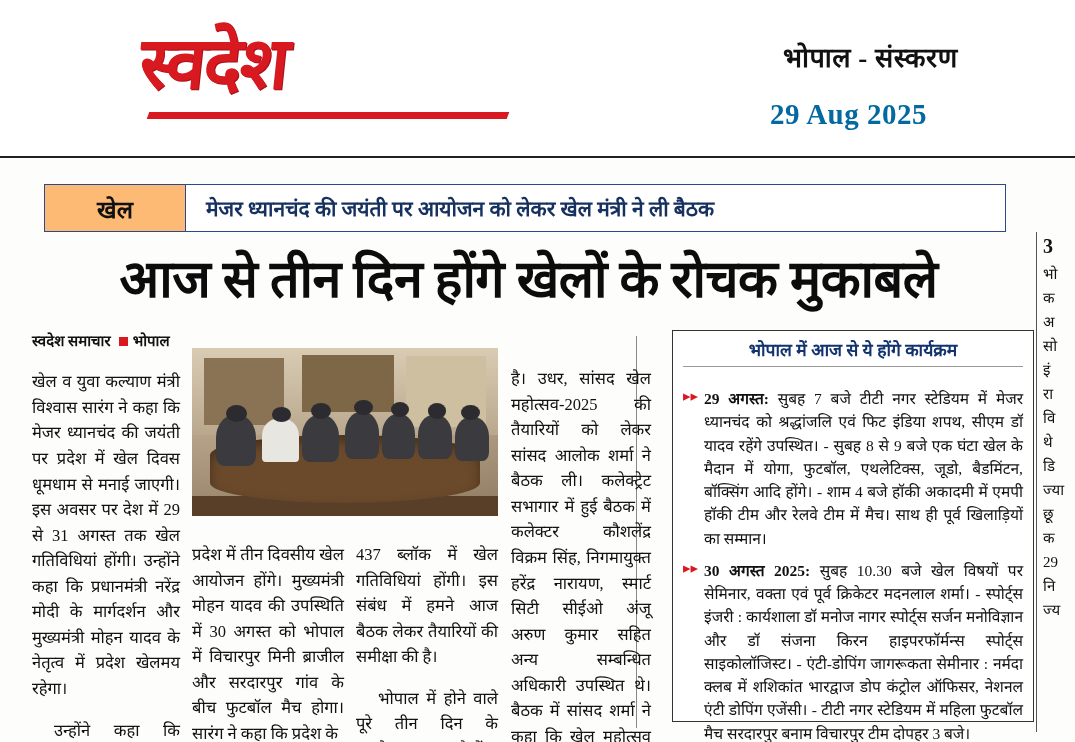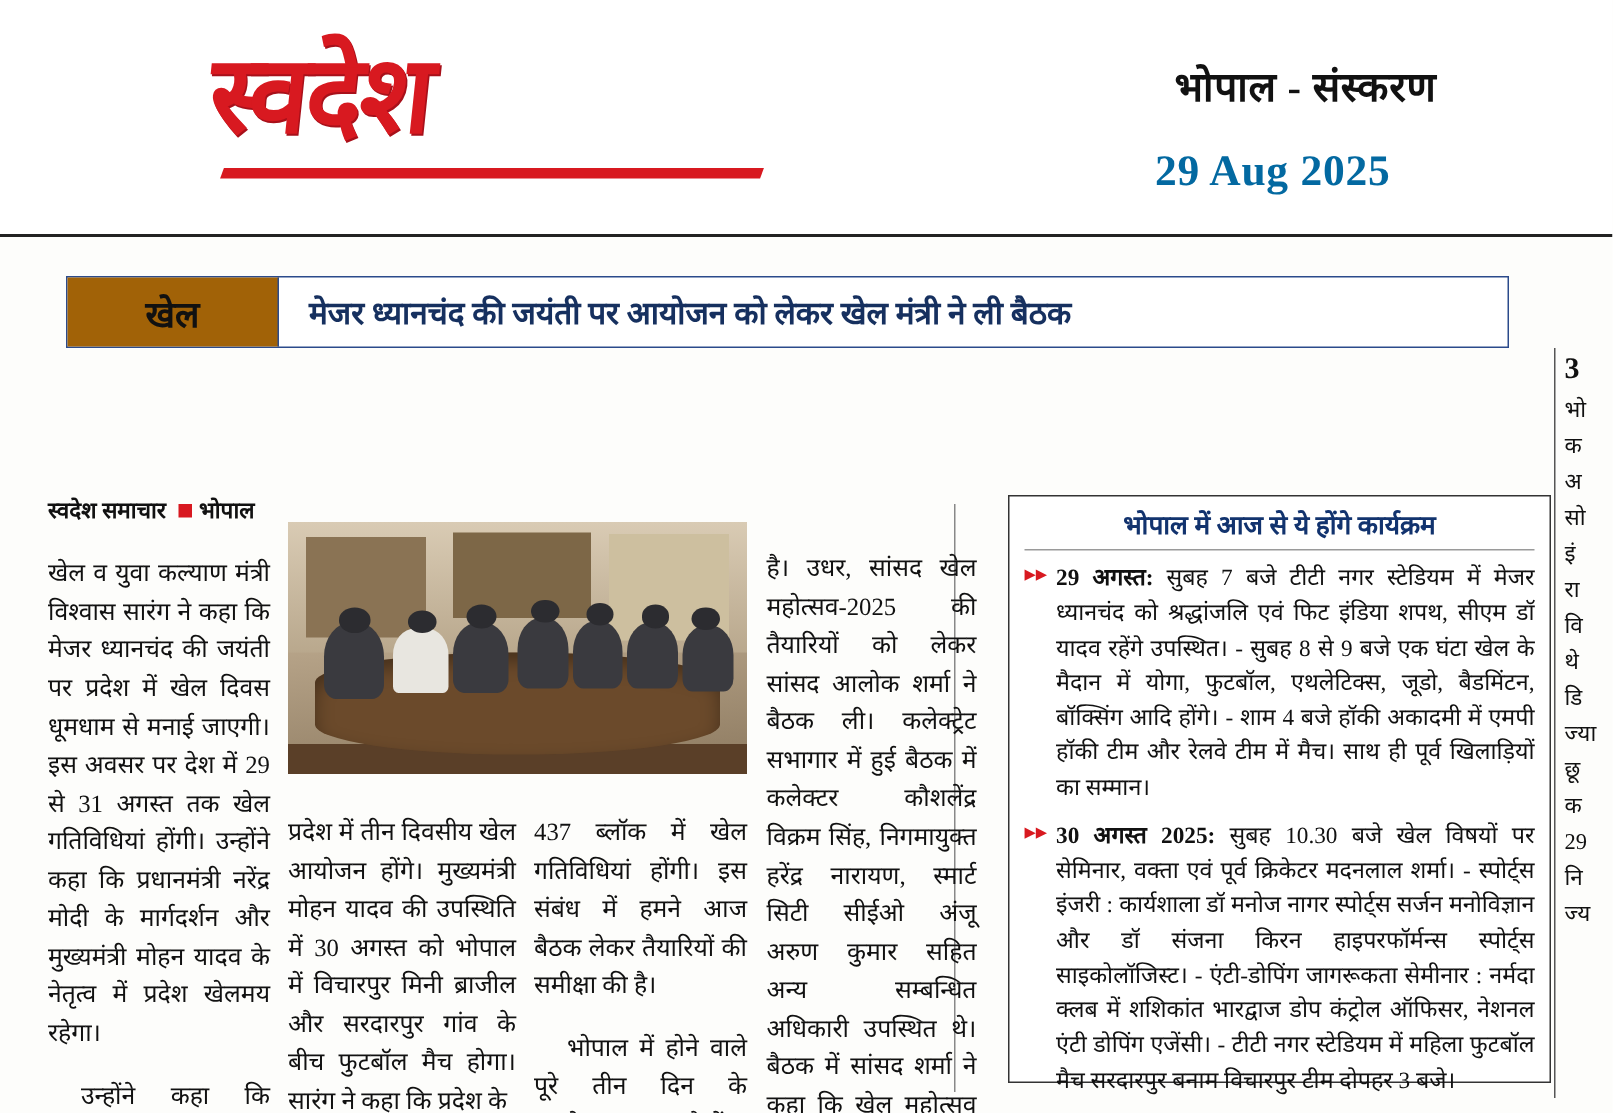--- a/index.html
+++ b/index.html
@@ -76,21 +76,21 @@
     left: 44px;
     top: 184px;
     width: 960px;
     height: 46px;
     display: flex;
     align-items: stretch;
     border: 1px solid #2b4a8b;
     background: #fff;
   }
   .banner-tag {
-    background: #a16207;
+    background: #fdba74;
     width: 140px;
     display: flex;
     align-items: center;
     justify-content: center;
     font-size: 24px;
     font-weight: bold;
     color: #111;
     border-right: 1px solid #2b4a8b;
   }
   .banner-text {
@@ -189,21 +189,21 @@
     box-sizing: border-box;
     padding: 6px 10px 8px 10px;
   }
   .sched-title {
     text-align: center;
     font-size: 17.5px;
     font-weight: bold;
     color: #12336e;
     border-bottom: 1px solid #9a9a9a;
     padding-bottom: 5px;
-    margin-bottom: 7px;
+    margin-bottom: 20px;
   }
   .sched-item {
     display: flex;
     align-items: flex-start;
     margin-bottom: 9px;
   }
   .sched-bullet {
     color: #d81920;
     font-size: 15px;
     line-height: 1.3;
@@ -257,20 +257,21 @@
     <div class="logo-underline"></div>
     <div class="edition">भोपाल - संस्करण</div>
     <div class="edition-date">29 Aug 2025</div>
   </div>
 
   <div class="banner-wrap">
     <div class="banner-tag">खेल</div>
     <div class="banner-text">मेजर ध्यानचंद की जयंती पर आयोजन को लेकर खेल मंत्री ने ली बैठक</div>
   </div>
 
+  <div class="headline">आज से तीन दिन होंगे खेलों के रोचक मुकाबले</div>
 
   <div class="rule-v"></div>
   <div class="rule-v2"></div>
 
   <div class="body-area">
 
     <div class="col col-1">
       <div class="byline">
         <span>स्वदेश समाचार</span><span class="sq"></span><span>भोपाल</span>
       </div>

